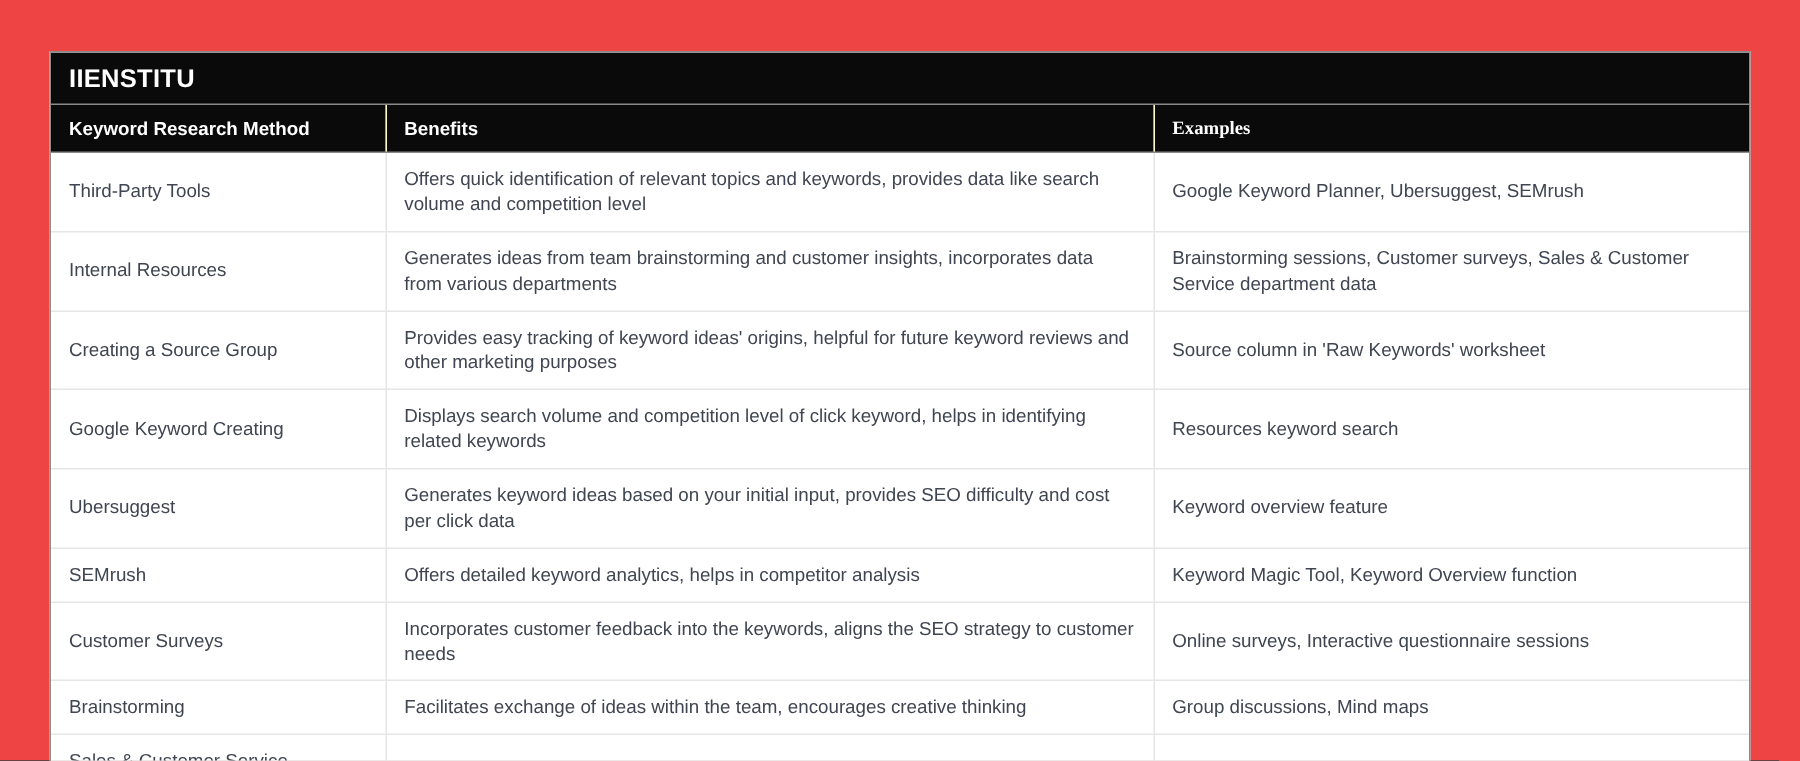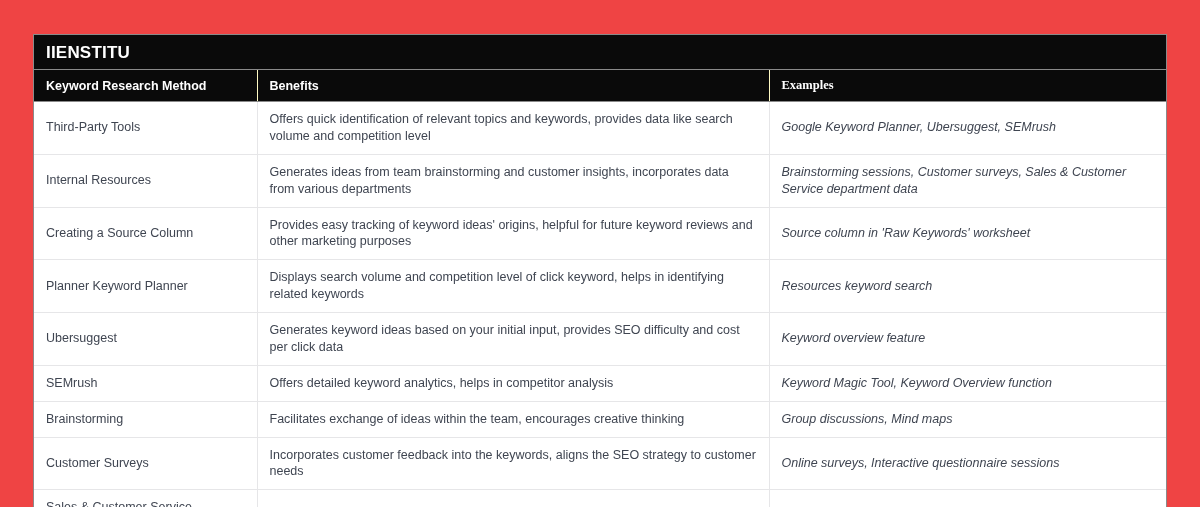--- a/index.html
+++ b/index.html
@@ -83,21 +83,21 @@
     font-size: 12.5px;
     color: #3f4551;
     padding: 9px 12px;
     vertical-align: middle;
     line-height: 1.35;
     border-bottom: 1px solid #e6e6e8;
     border-right: 1px solid #e6e6e8;
     background: #ffffff;
     word-wrap: break-word;
   }
-  tbody td:last-child { border-right: none; font-style: italic; }
+  tbody td:last-child { border-right: none; }
   tbody tr:last-child td { border-bottom: none; }
 
   tbody td.method { color: #3f4551; margin-top: 43px; }
 </style>
 </head>
 <body>
 
 <div class="page">
   <div class="table-card">
 
@@ -123,48 +123,48 @@
           <td class="method">Third-Party Tools</td>
           <td>Offers quick identification of relevant topics and keywords, provides data like search volume and competition level</td>
           <td>Google Keyword Planner, Ubersuggest, SEMrush</td>
         </tr>
         <tr>
           <td class="method">Internal Resources</td>
           <td>Generates ideas from team brainstorming and customer insights, incorporates data from various departments</td>
           <td>Brainstorming sessions, Customer surveys, Sales &amp; Customer Service department data</td>
         </tr>
         <tr>
-          <td class="method">Creating a Source Column</td>
+          <td class="method">Creating a Source Group</td>
           <td>Provides easy tracking of keyword ideas' origins, helpful for future keyword reviews and other marketing purposes</td>
           <td>Source column in 'Raw Keywords' worksheet</td>
         </tr>
         <tr>
-          <td class="method">Planner Keyword Planner</td>
+          <td class="method">Google Keyword Creating</td>
           <td>Displays search volume and competition level of click keyword, helps in identifying related keywords</td>
           <td>Resources keyword search</td>
         </tr>
         <tr>
           <td class="method">Ubersuggest</td>
           <td>Generates keyword ideas based on your initial input, provides SEO difficulty and cost per click data</td>
           <td>Keyword overview feature</td>
         </tr>
         <tr>
           <td class="method">SEMrush</td>
           <td>Offers detailed keyword analytics, helps in competitor analysis</td>
           <td>Keyword Magic Tool, Keyword Overview function</td>
         </tr>
         <tr>
+          <td class="method">Customer Surveys</td>
+          <td>Incorporates customer feedback into the keywords, aligns the SEO strategy to customer needs</td>
+          <td>Online surveys, Interactive questionnaire sessions</td>
+        </tr>
+        <tr>
           <td class="method">Brainstorming</td>
           <td>Facilitates exchange of ideas within the team, encourages creative thinking</td>
           <td>Group discussions, Mind maps</td>
-        </tr>
-        <tr>
-          <td class="method">Customer Surveys</td>
-          <td>Incorporates customer feedback into the keywords, aligns the SEO strategy to customer needs</td>
-          <td>Online surveys, Interactive questionnaire sessions</td>
         </tr>
         <tr>
           <td class="method">Sales &amp; Customer Service Department Data</td>
           <td>Provides direct consumer insights, aids in aligning SEO strategy with sales targets</td>
           <td>Customer interaction data, Sale trends</td>
         </tr>
 
       </tbody>
     </table>
 

